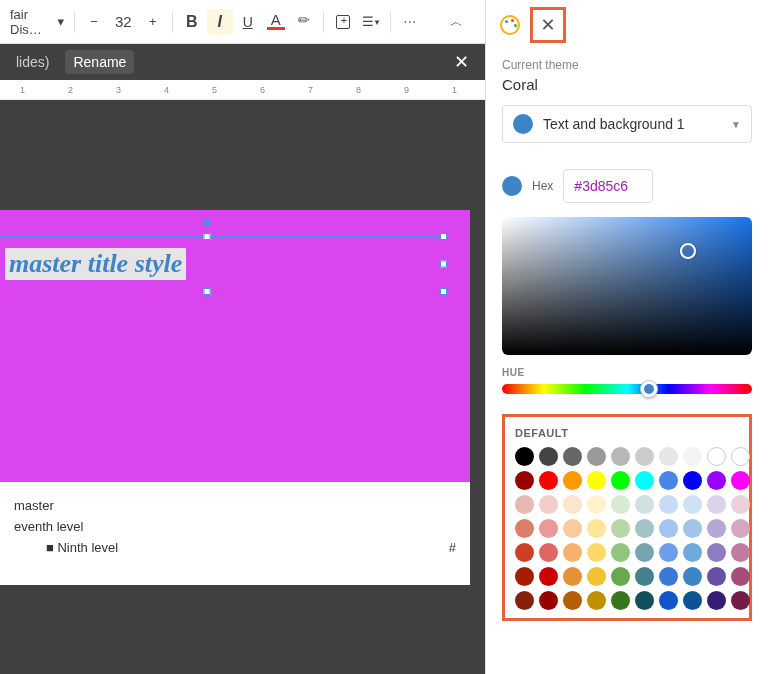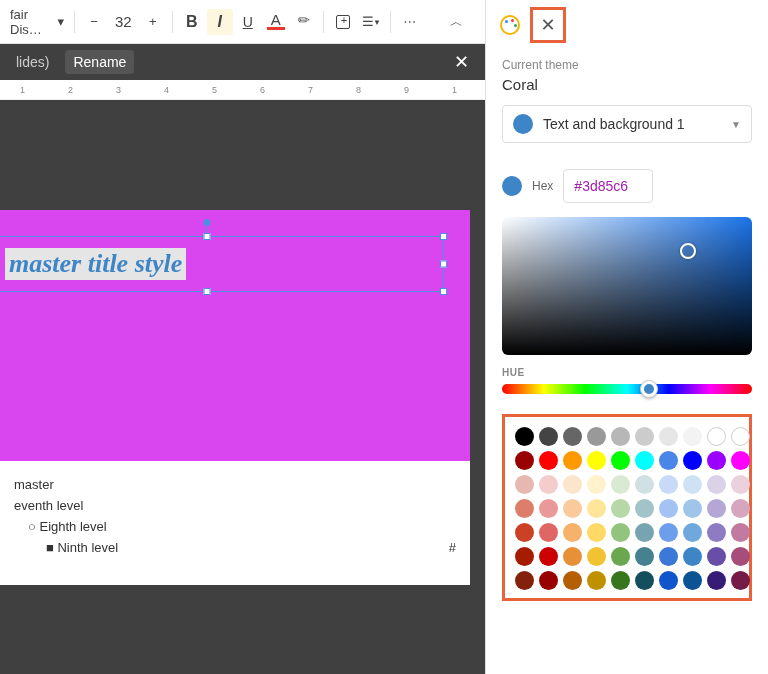--- a/index.html
+++ b/index.html
@@ -153,21 +153,20 @@
 
         <span class="handle" style="top:50%;right:-4px;transform:translateY(-50%)"></span>
 
         <span class="handle" style="bottom:-4px;left:50%;transform:translateX(-50%)"></span>
         <span class="handle" style="bottom:-4px;right:-4px"></span>
         <span class="title-text">master title style</span>
       </div>
       <div class="sub-list">
         <div>master</div>
         <div>eventh level</div>
-        <div style="margin-left:14px"><span>○</span>&nbsp;<span>Eighth level</span></div>
         <div style="margin-left:32px"><span>■</span>&nbsp;<span>Ninth level</span><span class="placeholder-num">#</span></div>
       </div>
     </div>
   </div>
 </div>
 
 <div class="sidebar">
   <div class="sidebar-header">
     <span class="palette-icon"></span>
     <div class="close-btn">
@@ -192,20 +191,21 @@
     <div class="sat-box">
       <div class="sat-cursor"></div>
     </div>
 
     <div class="hue-label">HUE</div>
     <div class="hue-slider">
       <div class="hue-thumb"></div>
     </div>
 
     <div class="default-box">
+      <div class="default-title">DEFAULT</div>
       <div class="swatch-grid" id="swatch-grid">
           <div class="swatch-row">
             <div class="swatch" style="background: rgb(0, 0, 0);"></div>
             <div class="swatch" style="background: rgb(68, 68, 68);"></div>
             <div class="swatch" style="background: rgb(102, 102, 102);"></div>
             <div class="swatch" style="background: rgb(153, 153, 153);"></div>
             <div class="swatch" style="background: rgb(183, 183, 183);"></div>
             <div class="swatch" style="background: rgb(204, 204, 204);"></div>
             <div class="swatch" style="background: rgb(230, 230, 230);"></div>
             <div class="swatch" style="background: rgb(243, 243, 243);"></div>

